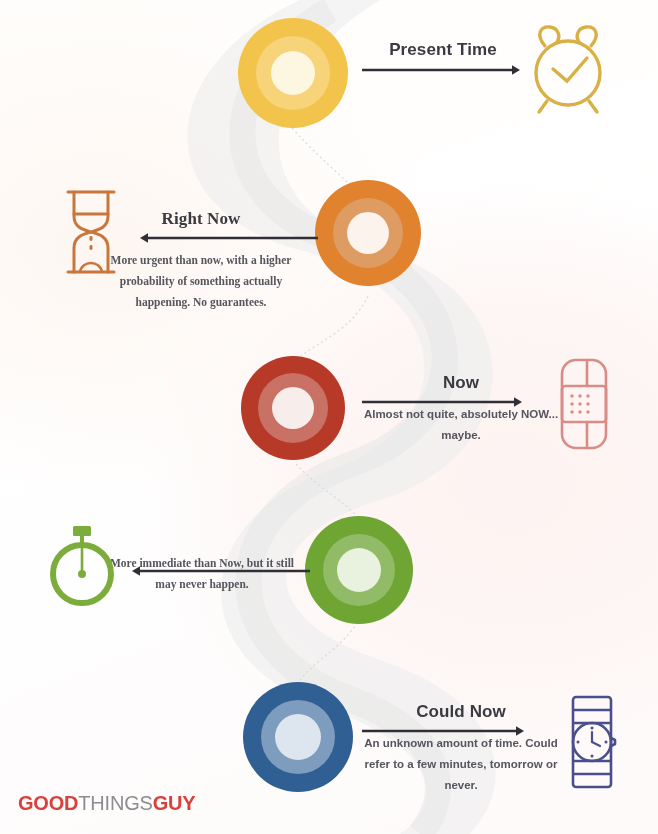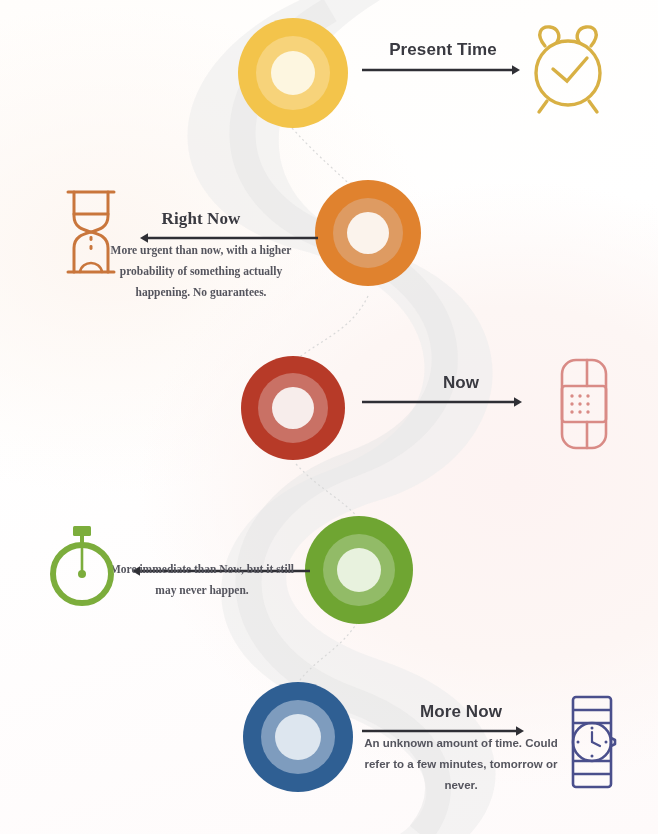--- a/index.html
+++ b/index.html
@@ -187,21 +187,21 @@
       </div>
     </div>
 
     <svg class="arrow" style="left:140px; top:232px; width:178px;" viewBox="0 0 178 12" xmlns="http://www.w3.org/2000/svg">
       <line x1="8" y1="6" x2="178" y2="6" stroke="#2f2f35" stroke-width="2.4"></line>
       <polygon points="8,1.2 0,6 8,10.8" fill="#2f2f35"></polygon>
     </svg>
 
     <div class="txt to-left" style="left:98px; top:209px; width:206px;">
       <p class="title">Right Now</p>
-      <p class="body" style="margin-top:11px;">More urgent than now, with a higher probability of something actually happening. No guarantees.</p>
+      <p class="body" style="margin-top:21px;">More urgent than now, with a higher probability of something actually happening. No guarantees.</p>
     </div>
 
     <svg class="icon" style="left:60px; top:186px; width:62px; height:92px;" viewBox="0 0 62 92" xmlns="http://www.w3.org/2000/svg">
       <g fill="none" stroke="#C9763C" stroke-width="3" stroke-linecap="round">
         <line x1="8" y1="6" x2="54" y2="6"></line>
         <line x1="8" y1="86" x2="54" y2="86"></line>
         <path d="M14 6 L 14 30 C 14 42, 24 44, 31 46 C 38 44, 48 42, 48 30 L 48 6"></path>
         <path d="M14 86 L 14 62 C 14 50, 24 48, 31 46 C 38 48, 48 50, 48 62 L 48 86"></path>
         <line x1="14" y1="28" x2="48" y2="28"></line>
         <path d="M20 86 C 22 74, 40 74, 42 86" stroke-width="2.6"></path>
@@ -222,20 +222,21 @@
       </div>
     </div>
 
     <svg class="arrow" style="left:362px; top:396px; width:160px;" viewBox="0 0 160 12" xmlns="http://www.w3.org/2000/svg">
       <line x1="0" y1="6" x2="152" y2="6" stroke="#2f2f35" stroke-width="2.4"></line>
       <polygon points="152,1.2 160,6 152,10.8" fill="#2f2f35"></polygon>
     </svg>
 
     <div class="txt to-right" style="left:363px; top:373px; width:196px;">
       <p class="title">Now</p>
+      <p class="body" style="margin-top:11px;">Almost not quite, absolutely NOW... maybe.</p>
     </div>
 
     <svg class="icon" style="left:553px; top:356px; width:62px; height:96px;" viewBox="0 0 62 96" xmlns="http://www.w3.org/2000/svg">
       <g fill="none" stroke="#D98B86" stroke-width="2.6" stroke-linecap="round">
         <rect x="9" y="4" width="44" height="88" rx="14"></rect>
         <rect x="9" y="30" width="44" height="36" rx="3"></rect>
         <line x1="34" y1="4" x2="34" y2="30"></line>
         <line x1="34" y1="66" x2="34" y2="92"></line>
       </g>
       <g fill="#D98B86">
@@ -260,21 +261,21 @@
         <div class="ring-in" style="width:44px; height:44px; background:#E8F2DE;"></div>
       </div>
     </div>
 
     <svg class="arrow" style="left:132px; top:565px; width:178px;" viewBox="0 0 178 12" xmlns="http://www.w3.org/2000/svg">
       <line x1="8" y1="6" x2="178" y2="6" stroke="#2f2f35" stroke-width="2.4"></line>
       <polygon points="8,1.2 0,6 8,10.8" fill="#2f2f35"></polygon>
     </svg>
 
     <div class="txt to-left" style="left:104px; top:542px; width:196px;">
-      <p class="body" style="margin-top:17px;">More immediate than Now, but it still may never happen.</p>
+      <p class="body" style="margin-top:11px;">More immediate than Now, but it still may never happen.</p>
     </div>
 
     <svg class="icon" style="left:48px; top:522px; width:68px; height:88px;" viewBox="0 0 68 88" xmlns="http://www.w3.org/2000/svg">
       <circle cx="34" cy="52" r="29" fill="none" stroke="#7CAD3C" stroke-width="6"></circle>
       <rect x="25" y="4" width="18" height="10" rx="1.5" fill="#7CAD3C"></rect>
       <line x1="34" y1="14" x2="34" y2="24" stroke="#7CAD3C" stroke-width="4"></line>
       <path d="M34 22 L 34 52" stroke="#7CAD3C" stroke-width="2.6" stroke-linecap="round"></path>
       <circle cx="34" cy="52" r="4" fill="#7CAD3C"></circle>
     </svg>
   </div>
@@ -287,21 +288,21 @@
         <div class="ring-in" style="width:46px; height:46px; background:#DDE6EF;"></div>
       </div>
     </div>
 
     <svg class="arrow" style="left:362px; top:725px; width:162px;" viewBox="0 0 162 12" xmlns="http://www.w3.org/2000/svg">
       <line x1="0" y1="6" x2="154" y2="6" stroke="#2f2f35" stroke-width="2.4"></line>
       <polygon points="154,1.2 162,6 154,10.8" fill="#2f2f35"></polygon>
     </svg>
 
     <div class="txt to-right" style="left:363px; top:702px; width:196px;">
-      <p class="title">More Now</p>
+      <p class="title">Could Now</p>
       <p class="body" style="margin-top:11px;">An unknown amount of time. Could refer to a few minutes, tomorrow or never.</p>
     </div>
 
     <svg class="icon" style="left:563px; top:694px; width:58px; height:96px;" viewBox="0 0 58 96" xmlns="http://www.w3.org/2000/svg">
       <g fill="none" stroke="#4A4F8C" stroke-width="2.6" stroke-linejoin="round">
         <rect x="10" y="3" width="38" height="90" rx="3"></rect>
         <line x1="10" y1="16" x2="48" y2="16"></line>
         <line x1="10" y1="29" x2="48" y2="29"></line>
         <line x1="10" y1="67" x2="48" y2="67"></line>
         <line x1="10" y1="80" x2="48" y2="80"></line>
@@ -314,14 +315,17 @@
         <circle cx="29" cy="62" r="1.5"></circle>
         <circle cx="15" cy="48" r="1.5"></circle>
       </g>
       <g stroke="#4A4F8C" stroke-width="2.2" stroke-linecap="round">
         <line x1="29" y1="48" x2="29" y2="38"></line>
         <line x1="29" y1="48" x2="37" y2="52"></line>
       </g>
     </svg>
   </div>
 
+  <div class="logo">
+    <span class="g1">GOOD</span><span class="g2">THINGS</span><span class="g3">GUY</span>
+  </div>
 
 </div>
 
 </body></html>

